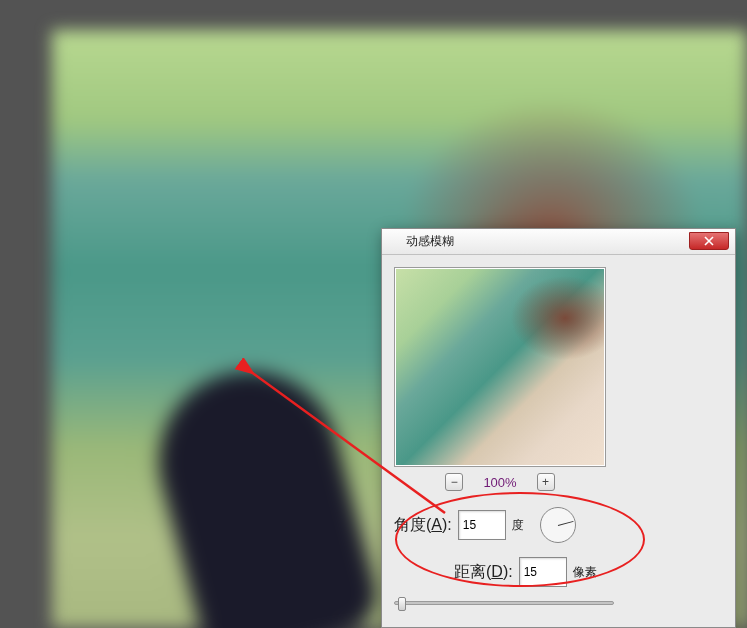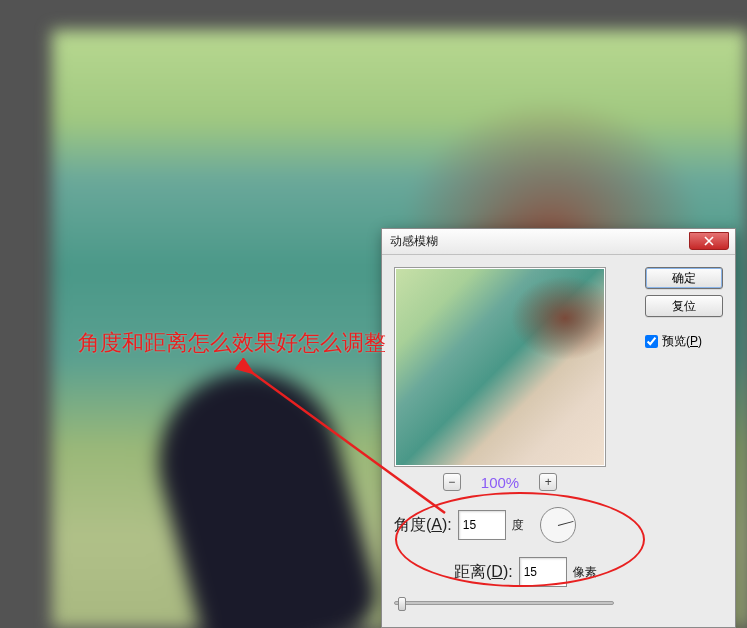--- a/index.html
+++ b/index.html
@@ -71,21 +71,21 @@
       border: 1px solid #8a8a8a;
       box-shadow: 2px 4px 14px rgba(0,0,0,0.4);
       z-index: 4;
     }
     .titlebar {
       height: 26px;
       background: linear-gradient(#fdfdfd, #e9e9e9);
       border-bottom: 1px solid #c0c0c0;
       display: flex;
       align-items: center;
-      padding-left: 8px;
+      padding-left: 24px;
       position: relative;
     }
     .titlebar-text { font-size: 12px; color: #222; }
     .close-btn {
       position: absolute;
       right: 6px; top: 3px;
       width: 40px; height: 18px;
       background: linear-gradient(#e57373, #c62828);
       border: 1px solid #9e2020;
       border-radius: 0 0 3px 3px;
@@ -120,21 +120,21 @@
     .zoom-btn {
       width: 18px; height: 18px;
       border: 1px solid #888;
       background: linear-gradient(#fdfdfd,#e0e0e0);
       border-radius: 3px;
       display: flex; align-items: center; justify-content: center;
       cursor: pointer;
       font-size: 12px;
       color: #444;
     }
-    .zoom-label { font-size: 15px; color: #8b5cf6; }
+    .zoom-label { font-size: 13px; color: #701a75; }
     .controls {
       margin-top: 16px;
       width: 240px;
     }
     .control-row {
       display: flex;
       align-items: center;
       margin-bottom: 14px;
       gap: 6px;
     }
@@ -213,21 +213,20 @@
     }
     .preview-check input { width: 13px; height: 13px; cursor: pointer; }
     .underline { text-decoration: underline; }
   </style>
 </head>
 <body>
 
 <div class="canvas-area">
   <div class="photo"></div>
 
-  <div class="annotation-text">角度和距离怎么效果好怎么调整</div>
 
   <svg class="annotation-arrow" viewBox="0 0 230 165">
     <defs>
       <marker id="arrhead" markerWidth="10" markerHeight="10" refX="2" refY="3" orient="auto">
         <path d="M0,0 L0,6 L8,3 z" fill="#e82020"></path>
       </marker>
     </defs>
     <line x1="8" y1="8" x2="210" y2="155" stroke="#e82020" stroke-width="2.5" marker-start="url(#arrhead)"></line>
   </svg>
 
@@ -273,25 +272,15 @@
             <input class="num-input" value="15" style="">
             <span class="unit">像素</span>
           </div>
 
           <div class="slider-track">
             <div class="slider-thumb"></div>
           </div>
         </div>
       </div>
 
-      <div class="side-buttons">
-        <button class="ps-btn primary">确定</button>
-        <button class="ps-btn">复位</button>
-        <label class="preview-check">
-          <input type="checkbox" checked="" style="">
-          <span>
-            <span>预览(</span><span class="underline">P</span><span>)</span>
-          </span>
-        </label>
-      </div>
     </div>
   </div>
 </div>
 
 </body></html>

